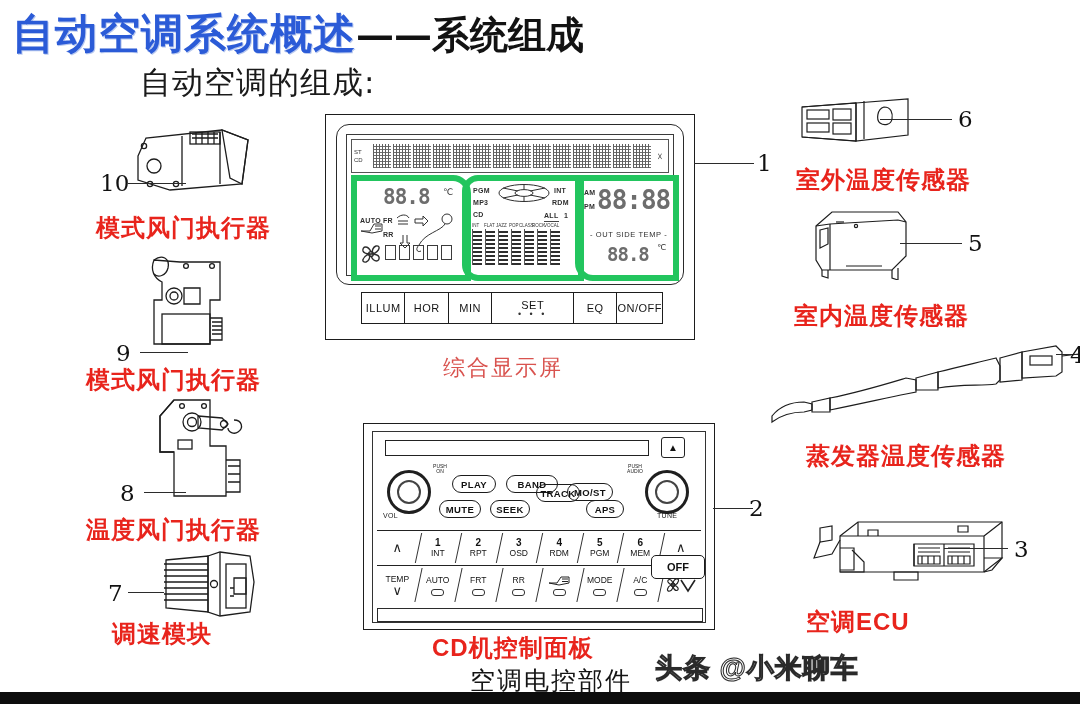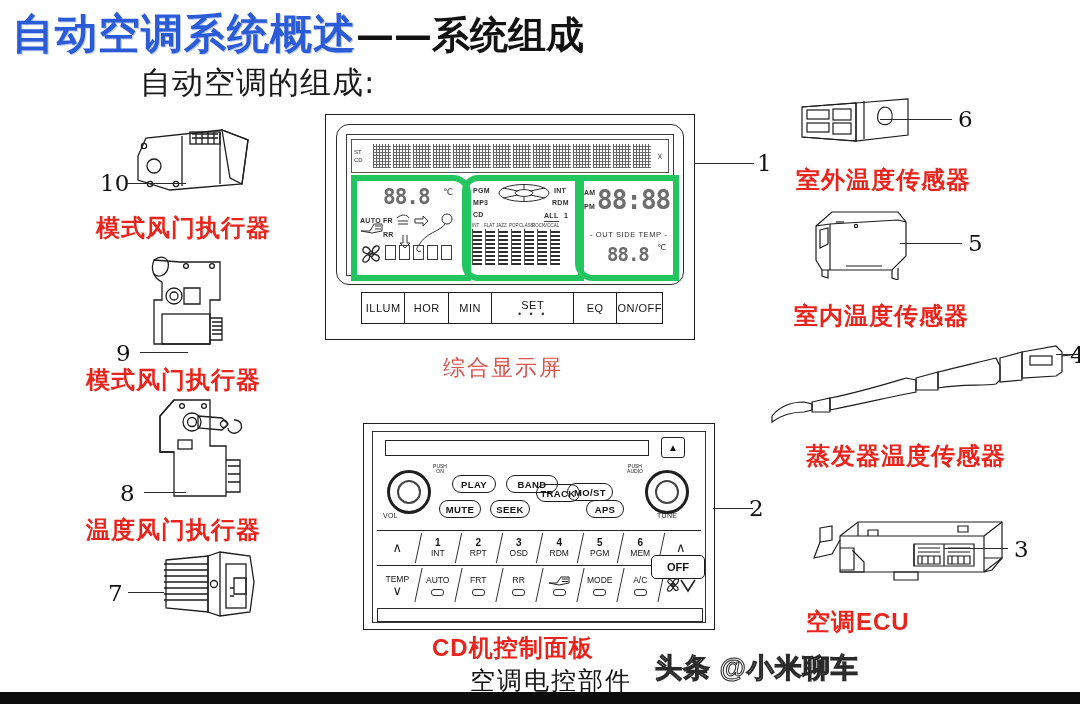--- a/index.html
+++ b/index.html
@@ -170,20 +170,21 @@
       <path d="M58,6 L70,2 L100,6 L104,32 L100,62 L70,66 L58,62 Z"></path>
       <path d="M70,2 L70,66"></path>
       <circle cx="64" cy="34" r="3.5"></circle>
       <rect x="76" y="14" width="20" height="44"></rect>
       <path d="M84,28 L96,28 L96,44 L84,44 Z"></path>
       <path d="M80,38 L84,38 M80,46 L84,46"></path>
     </g>
   </svg>
   <div class="lead" style="left:128px;top:592px;width:36px;"></div>
   <div class="callout" style="left:108px;top:580px;">7</div>
+  <div class="cap-red" style="left:112px;top:618px;">调速模块</div>
 
   <div class="disp-outer">
     <div class="disp-lcdframe">
       <div class="disp-lcd">
 
         <div class="dotrow">
           <div class="dot-st">
             <div>ST</div>
             <div>CD</div>
           </div>

